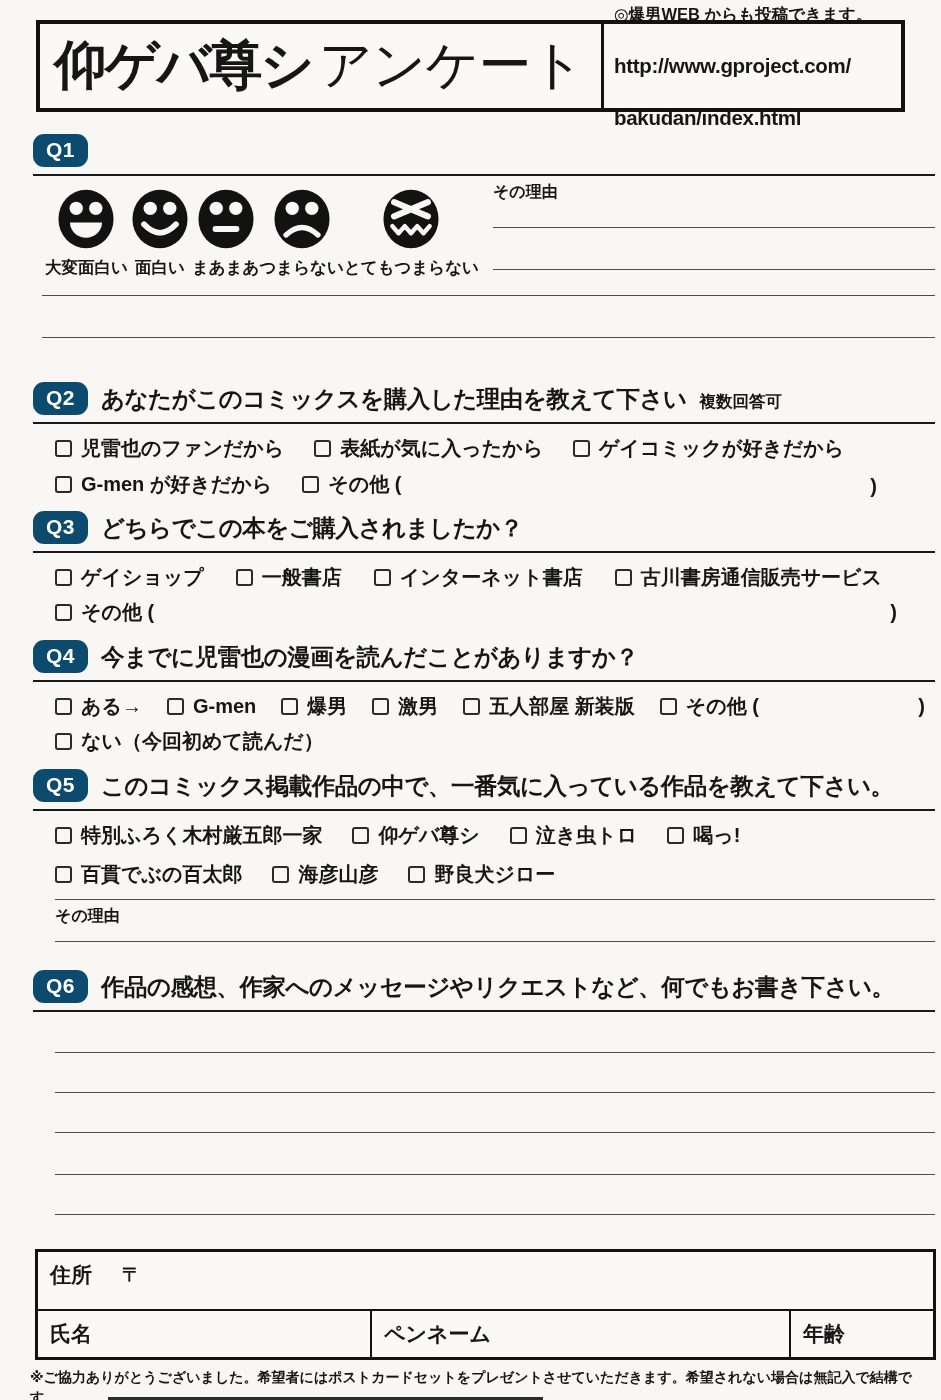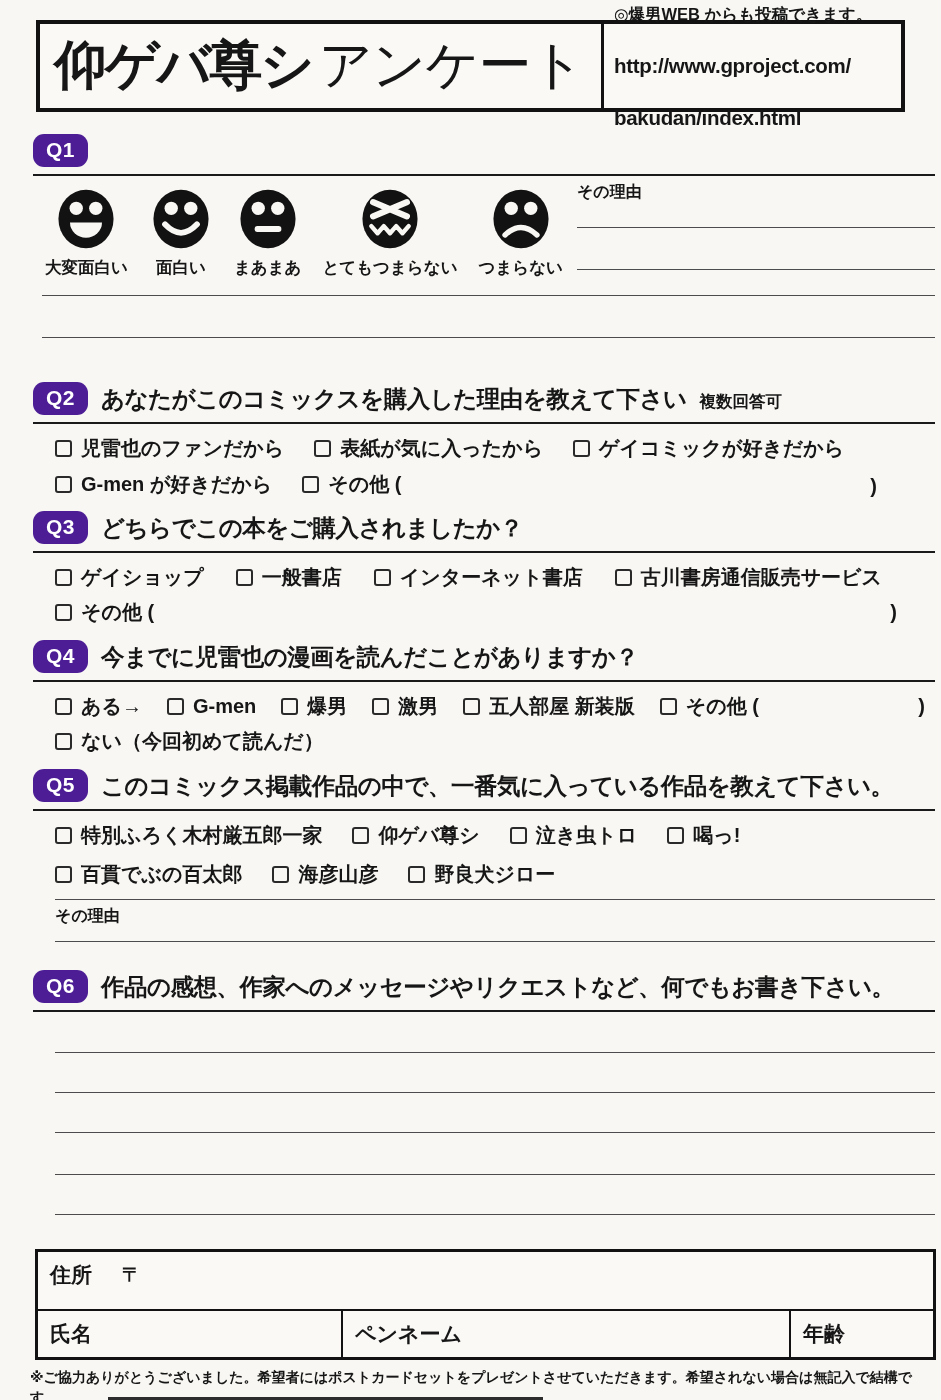--- a/index.html
+++ b/index.html
@@ -43,21 +43,21 @@
 
   
   .content { padding: 0 6px 0 33px; }
   .q-header {
     display: flex; align-items: center; gap: 13px;
     border-bottom: 2px solid #1a1a1a;
     padding-bottom: 7px;
   }
   .q-badge {
     display: inline-flex; align-items: center; justify-content: center;
-    background: #4c1d95; color: #fff;
+    background: #0c4a6e; color: #fff;
     font-size: 21px; font-weight: 800;
     padding: 4px 13px 5px;
     border-radius: 11px;
     letter-spacing: 0.5px;
     flex: 0 0 auto;
   }
   .q-text { font-size: 23.5px; font-weight: 700; letter-spacing: -0.5px; white-space: nowrap; }
   .q-note { font-size: 16.5px; font-weight: 700; align-self: flex-end; margin-bottom: 2px; white-space: nowrap; }
 
   
@@ -77,21 +77,21 @@
     background: transparent;
     flex: 0 0 auto;
   }
   .close-paren { margin-left: auto; font-weight: 600; }
 
   
   .rule { height: 0; border-bottom: 1.5px solid #4c4c4c; }
 
   
   .q1-body { display: flex; margin-top: 10px; padding-left: 12px; }
-  .faces { display: flex; gap: 21px; align-items: flex-end; }
+  .faces { display: flex; align-items: flex-end; }
   .face-cell { display: flex; flex-direction: column; align-items: center; cursor: pointer; }
   .face-cell svg { display: block; }
   .face-label { font-size: 16.5px; font-weight: 700; margin-top: 5px; white-space: nowrap; }
   .q1-right { flex: 1; min-width: 0; padding-left: 14px; margin-top: -4px; }
   .reason-label { font-size: 16px; font-weight: 700; }
 
   
   .q5-reason-label { font-size: 16px; font-weight: 700; margin: 6px 0 0 22px; }
 
   
@@ -103,21 +103,21 @@
   .form-address-row {
     height: 59px;
     border-bottom: 2px solid #121212;
     display: flex; align-items: flex-start;
     padding: 9px 12px;
   }
   .form-label { font-size: 21px; font-weight: 600; white-space: nowrap; }
   .postal-mark { font-size: 19px; font-weight: 600; margin-left: 30px; margin-top: 1px; }
   .form-bottom-row { display: flex; height: 46px; }
   .form-cell { display: flex; align-items: center; padding: 0 12px; }
-  .cell-name    { width: 305px; border-right: 2px solid #121212; }
+  .cell-name    { width: 334px; border-right: 2px solid #121212; }
   .cell-penname { flex: 1;      border-right: 2px solid #121212; }
   .cell-age     { width: 142px; }
 
   
   .footer { margin: 7px 6px 0 30px; font-size: 14px; font-weight: 600; line-height: 1.45; }
 
   .scan-edge { position: absolute; left: 108px; bottom: 0; width: 435px; height: 3px; background: #2c2c2c; }
 
   
   .mt-q2 { margin-top: 44px; }
@@ -181,36 +181,36 @@
               <circle cx="47" cy="24" r="7.5" fill="#f8f7f3"></circle>
               <rect x="21" y="44" width="30" height="6.5" rx="3" fill="#f8f7f3"></rect>
             </svg>
           </span>
           <div class="face-label">まあまあ</div>
         </div>
         <div class="face-cell">
           <span>
             <svg width="64" height="66" viewBox="0 0 72 72">
               <ellipse cx="36" cy="36" rx="31" ry="33" fill="#121212"></ellipse>
-              <path d="M 17 17 L 55 33 M 55 17 L 17 33" stroke="#f8f7f3" stroke-width="7" stroke-linecap="round"></path>
-              <path d="M 15 44 L 22 52 L 29 44 L 36 52 L 43 44 L 50 52 L 57 44" stroke="#f8f7f3" stroke-width="5" fill="none" stroke-linejoin="round" stroke-linecap="round"></path>
-            </svg>
-          </span>
-          <div class="face-label">とてもつまらない</div>
-        </div>
-        <div class="face-cell">
-          <span>
-            <svg width="64" height="66" viewBox="0 0 72 72">
-              <ellipse cx="36" cy="36" rx="31" ry="33" fill="#121212"></ellipse>
               <circle cx="25" cy="24" r="7.5" fill="#f8f7f3"></circle>
               <circle cx="47" cy="24" r="7.5" fill="#f8f7f3"></circle>
               <path d="M 18 54 Q 36 37 54 54" stroke="#f8f7f3" stroke-width="6" fill="none" stroke-linecap="round"></path>
             </svg>
           </span>
           <div class="face-label">つまらない</div>
+        </div>
+        <div class="face-cell">
+          <span>
+            <svg width="64" height="66" viewBox="0 0 72 72">
+              <ellipse cx="36" cy="36" rx="31" ry="33" fill="#121212"></ellipse>
+              <path d="M 17 17 L 55 33 M 55 17 L 17 33" stroke="#f8f7f3" stroke-width="7" stroke-linecap="round"></path>
+              <path d="M 15 44 L 22 52 L 29 44 L 36 52 L 43 44 L 50 52 L 57 44" stroke="#f8f7f3" stroke-width="5" fill="none" stroke-linejoin="round" stroke-linecap="round"></path>
+            </svg>
+          </span>
+          <div class="face-label">とてもつまらない</div>
         </div>
       </div>
       <div class="q1-right">
         <div class="reason-label">その理由</div>
         <div class="rule" style="margin-top:24px;"></div>
         <div class="rule" style="margin-top:41px;"></div>
       </div>
     </div>
     <div class="rule" style="margin:16px 0 0 9px;"></div>
     <div class="rule" style="margin:41px 0 0 9px;"></div>

